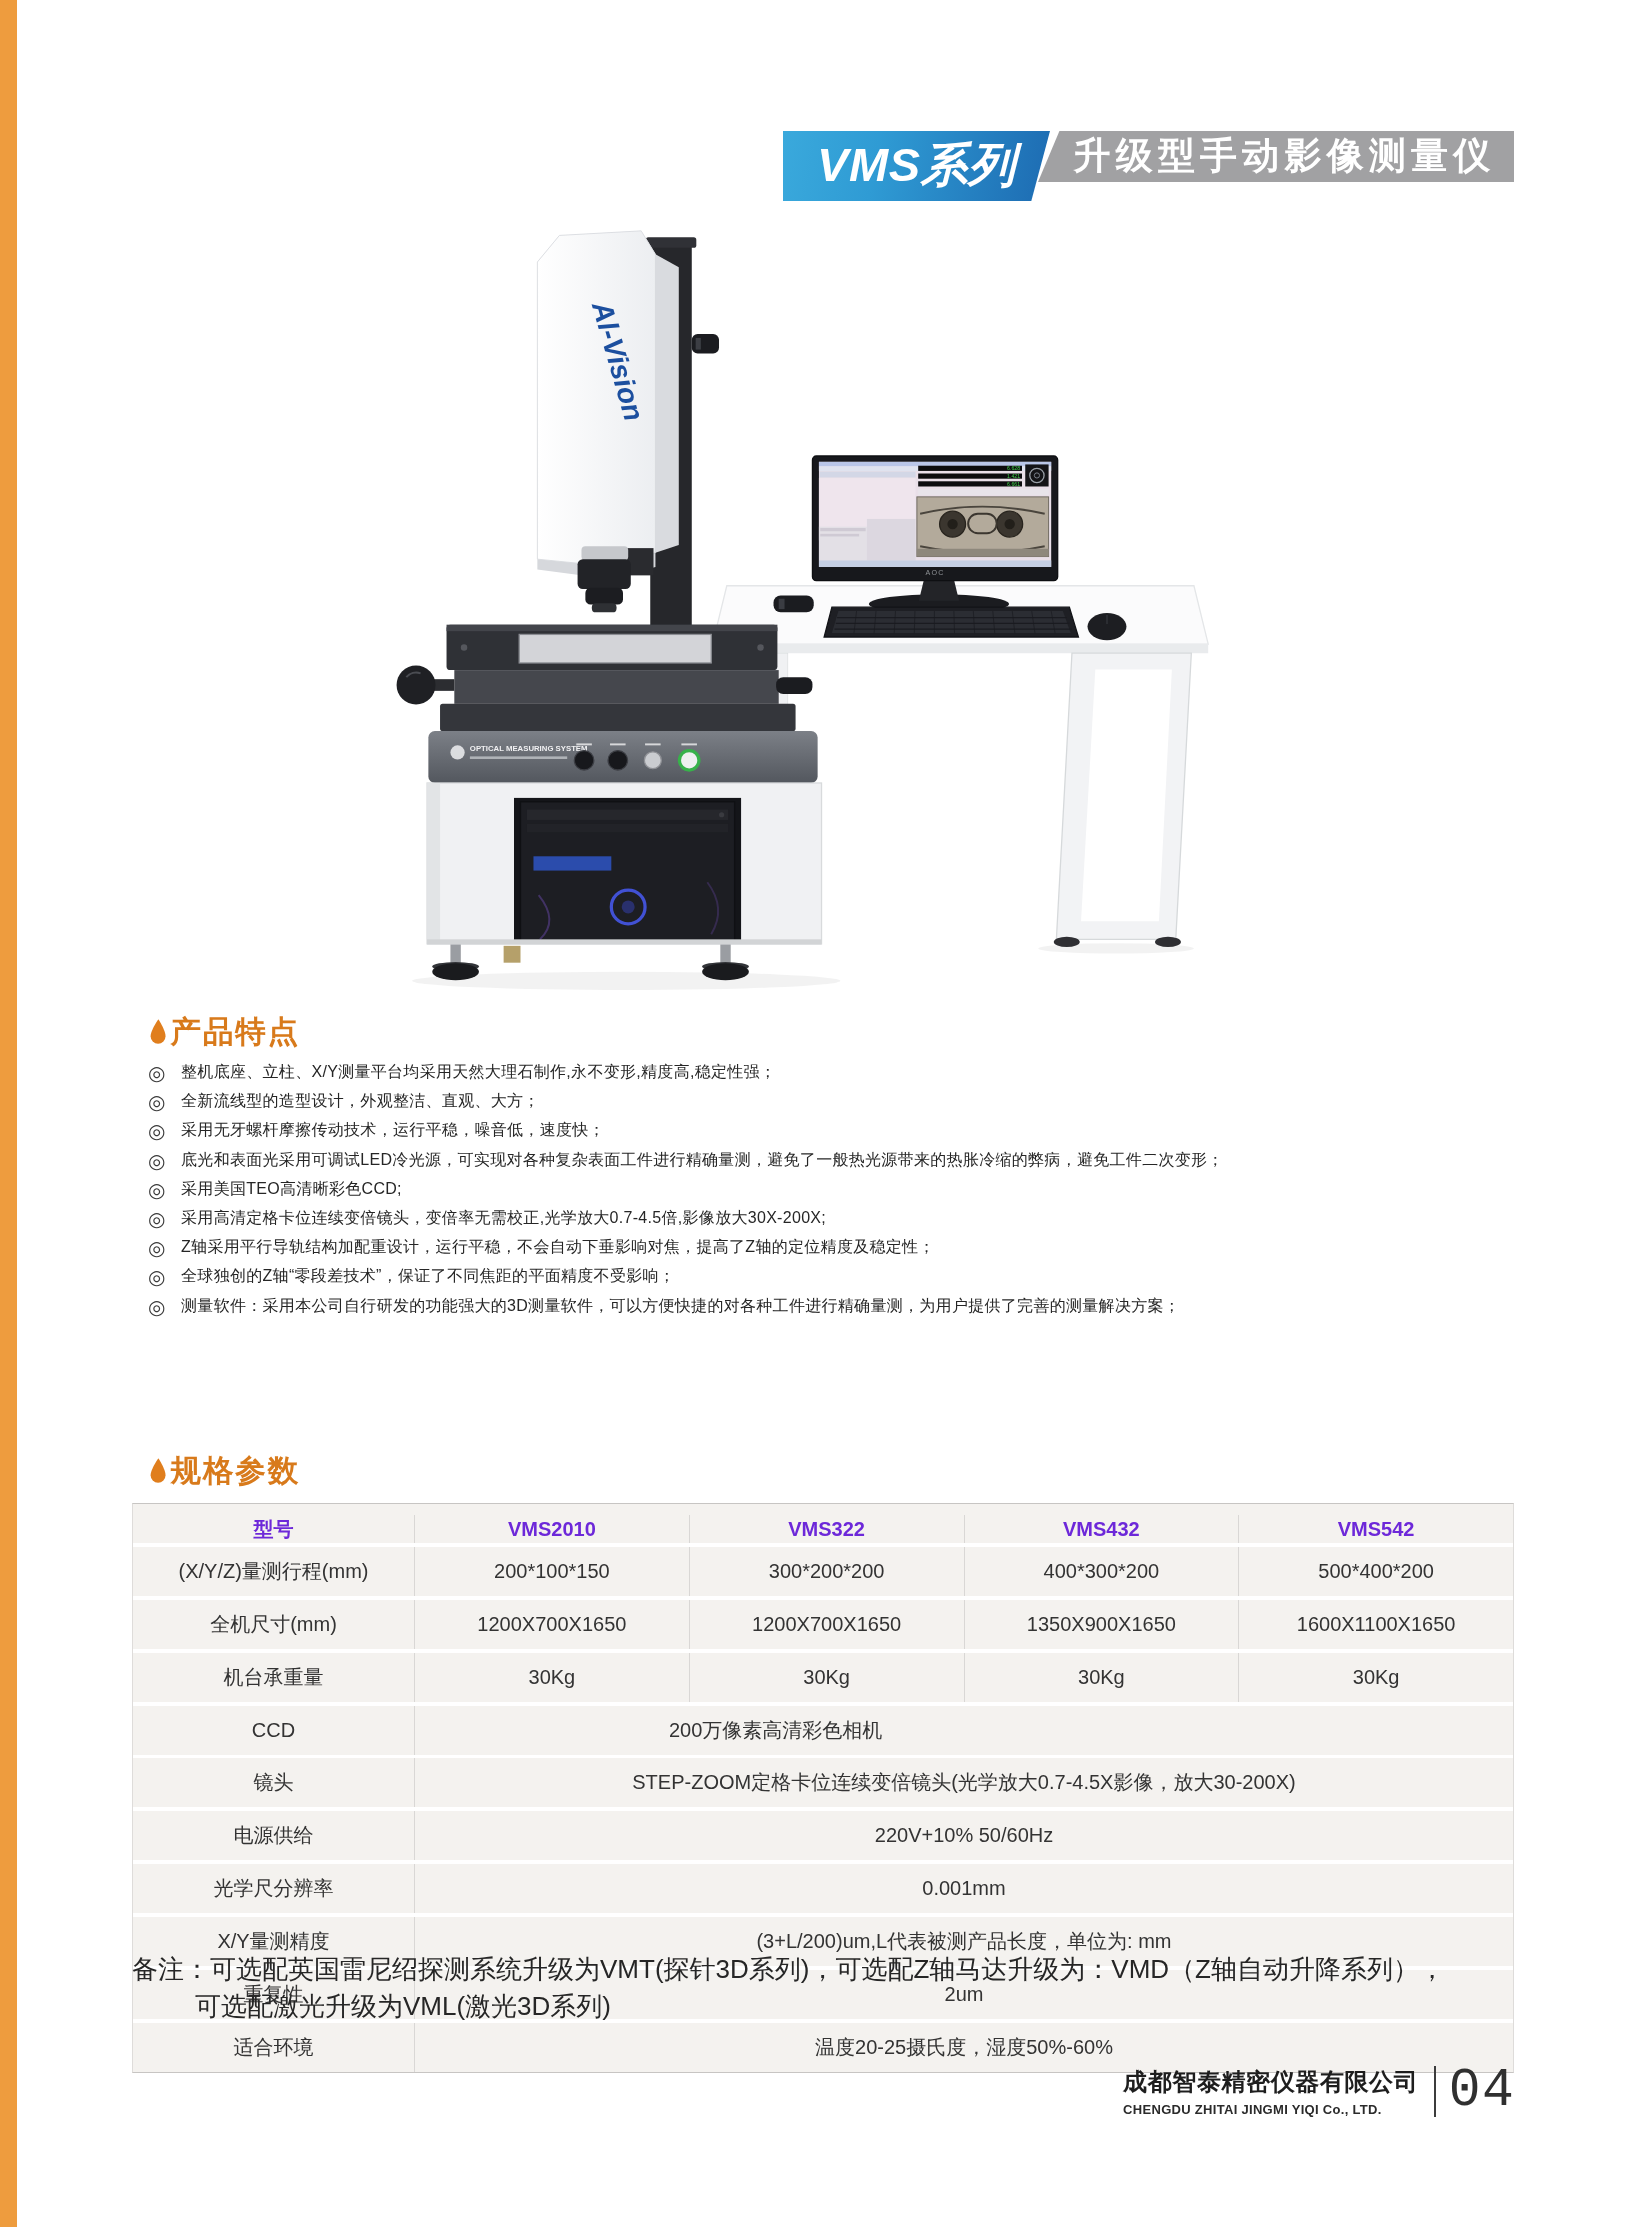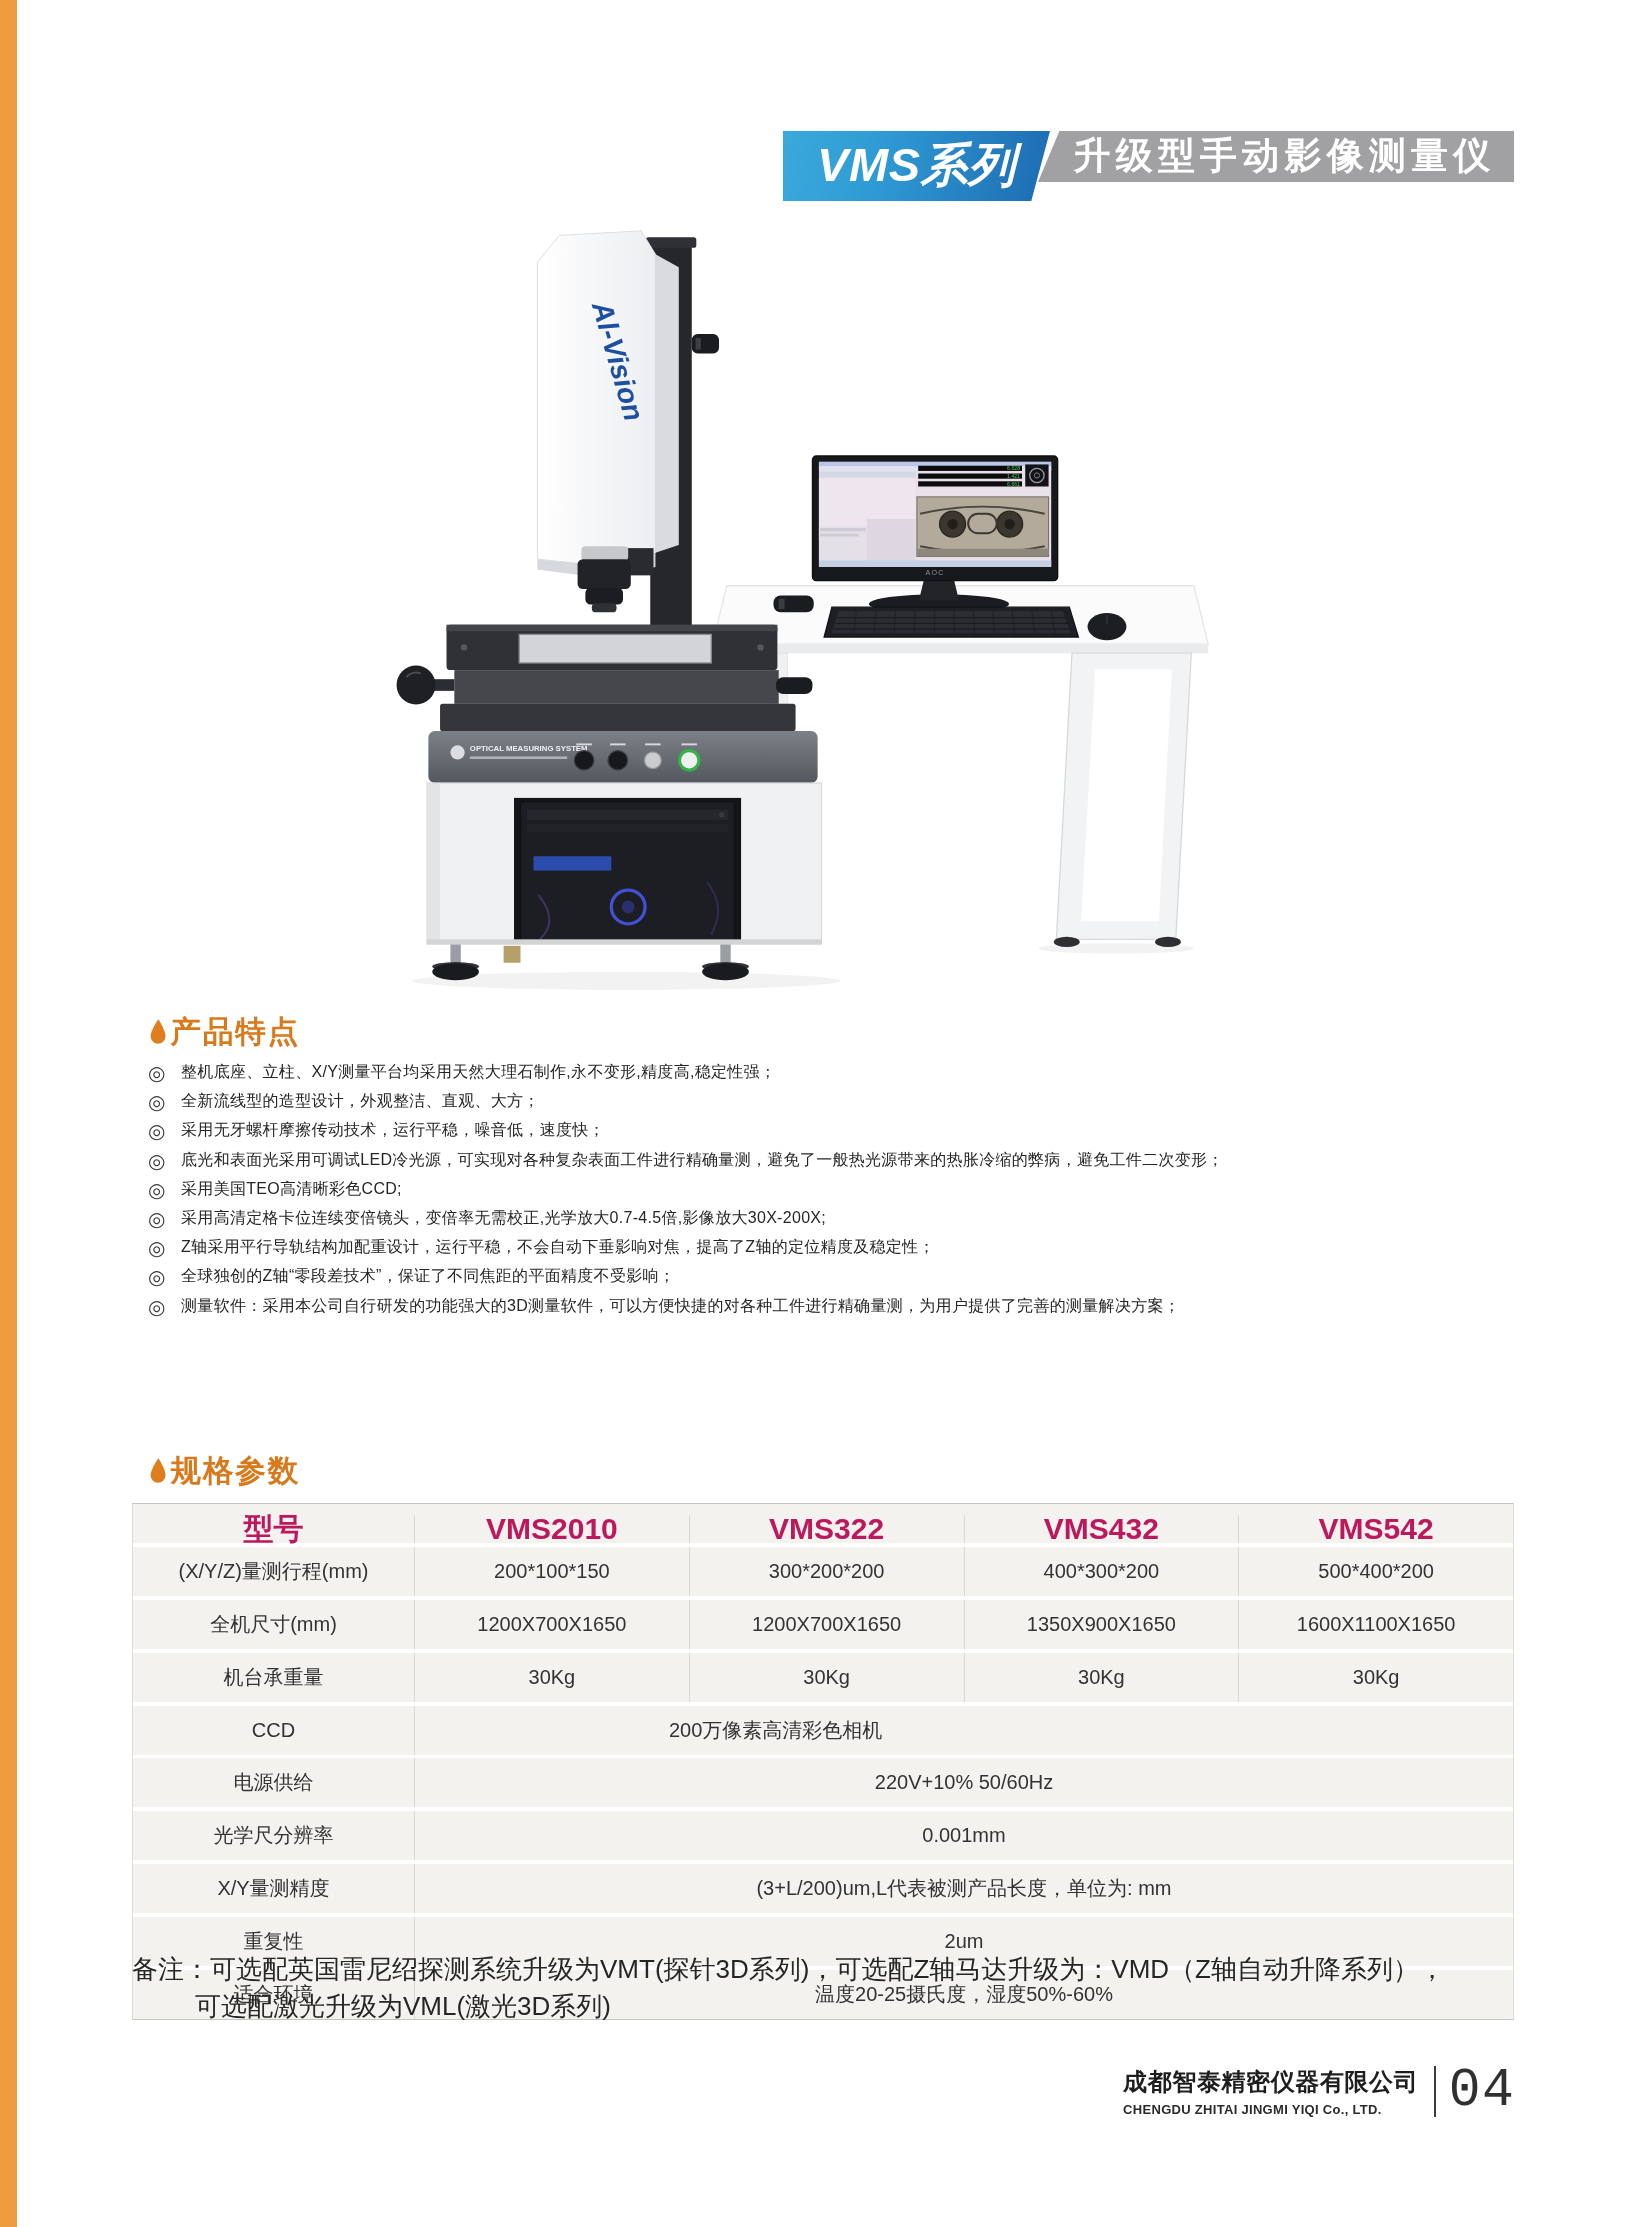--- a/index.html
+++ b/index.html
@@ -45,21 +45,21 @@
   }
   .t-row{display:flex;height:49px;margin-bottom:3.9px;background:#f4f2ef;}
   .t-row.hdr{height:39px;}
   .t-row:last-child{margin-bottom:0;}
   .cell{display:flex;align-items:center;justify-content:center;box-sizing:border-box;
         border-right:1.3px solid #d9d7d5;font-size:20px;color:#333333;}
   .cell:last-child{border-right:none;}
   .c-label{width:282px;}
   .c-val{width:274px;flex:1;}
   .c-span{flex:1;}
-  .t-row.hdr .cell{font-size:30px;font-weight:700;color:#be185d;margin-top:11px;}
+  .t-row.hdr .cell{font-size:20px;font-weight:700;color:#6d28d9;margin-top:11px;}
   .c-span.left-pad{justify-content:flex-start;padding-left:254px;}
 
   .note{position:absolute;font-size:26px;color:#262626;white-space:nowrap;}
 
   
   .footer{position:absolute;top:2065px;right:131px;display:flex;align-items:center;}
   .f-co{text-align:left;}
   .f-cn{font-size:24px;font-weight:700;color:#1e1e1e;letter-spacing:0.6px;}
   .f-en{font-size:13px;font-weight:700;color:#2b2b2b;letter-spacing:0.3px;margin-top:3.9px;}
   .f-div{width:1.9px;height:51px;background:#3c3c3c;margin:0 13px 0 15.6px;}
@@ -321,20 +321,24 @@
       <div class="cell c-val">30Kg</div>
       <div class="cell c-val">30Kg</div>
       <div class="cell c-val">30Kg</div>
       <div class="cell c-val">30Kg</div>
     </div>
     <div class="t-row">
       <div class="cell c-label">CCD</div>
       <div class="cell c-span left-pad">200万像素高清彩色相机</div>
     </div>
     <div class="t-row">
+      <div class="cell c-label">镜头</div>
+      <div class="cell c-span">STEP-ZOOM定格卡位连续变倍镜头(光学放大0.7-4.5X影像，放大30-200X)</div>
+    </div>
+    <div class="t-row">
       <div class="cell c-label">电源供给</div>
       <div class="cell c-span">220V+10% 50/60Hz</div>
     </div>
     <div class="t-row">
       <div class="cell c-label">光学尺分辨率</div>
       <div class="cell c-span">0.001mm</div>
     </div>
     <div class="t-row">
       <div class="cell c-label">X/Y量测精度</div>
       <div class="cell c-span">(3+L/200)um,L代表被测产品长度，单位为: mm</div>

